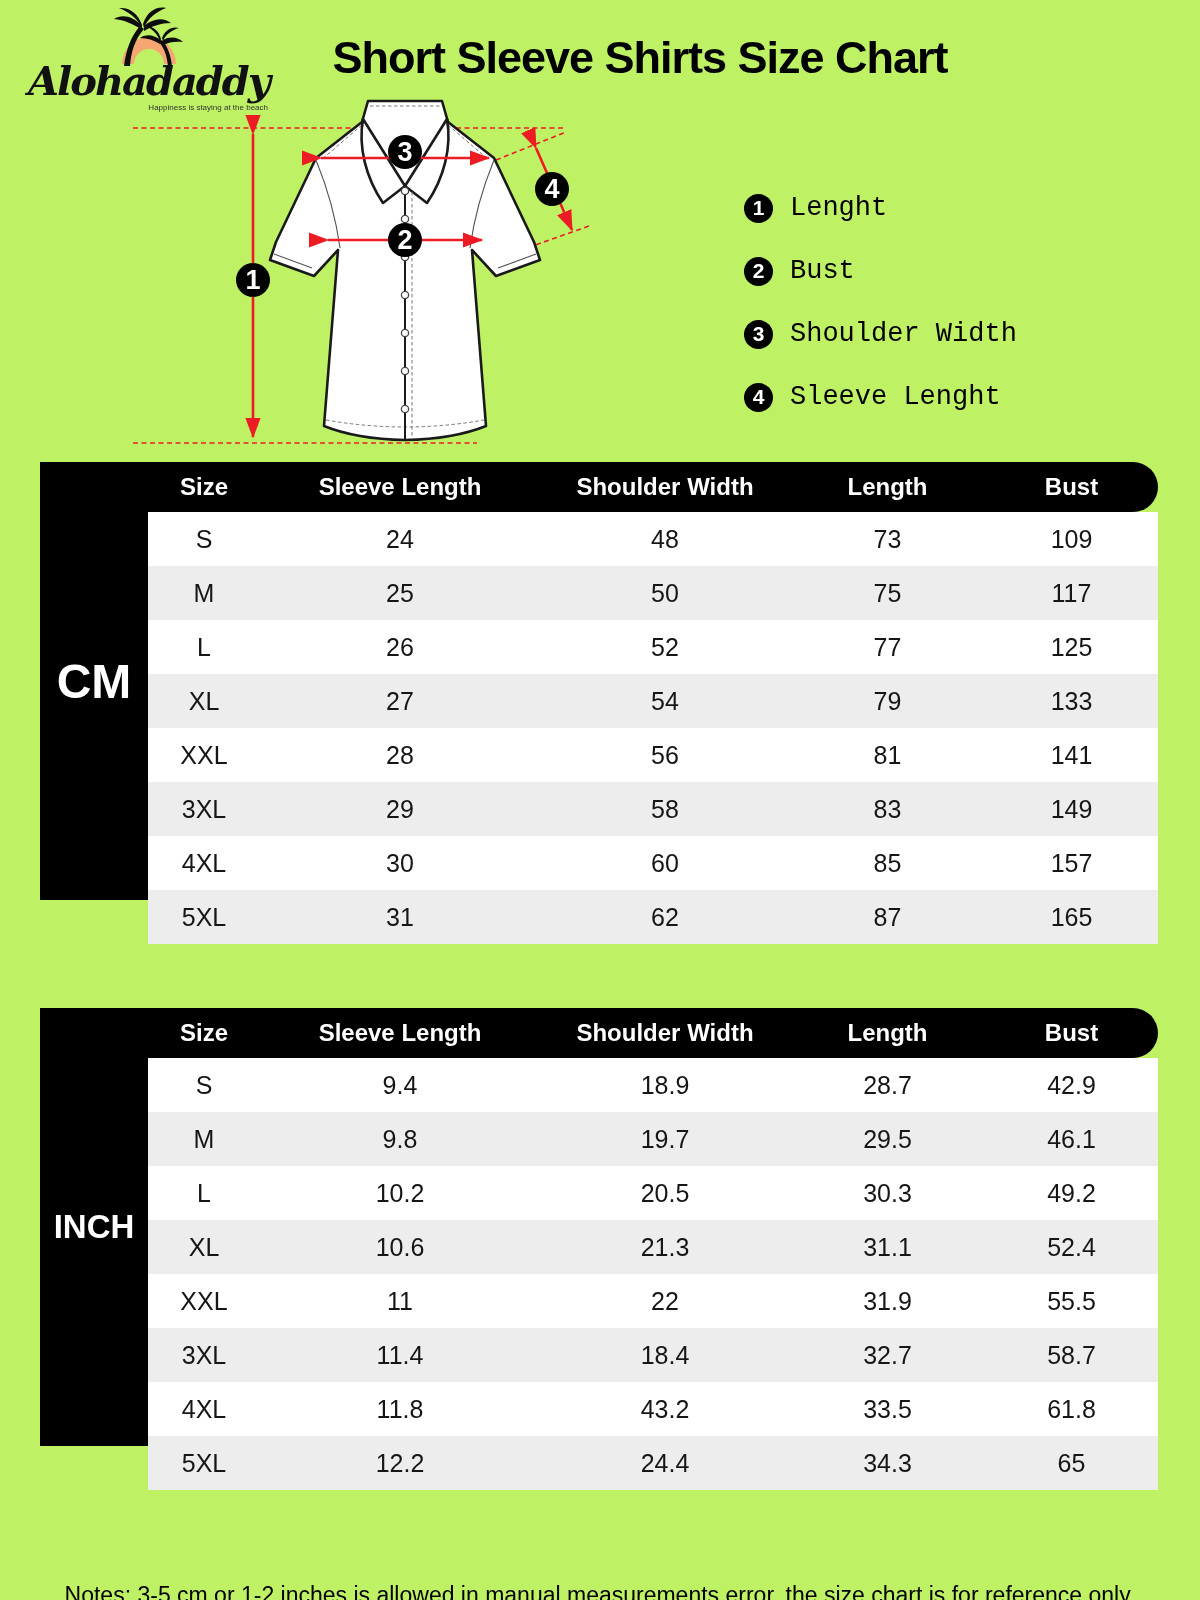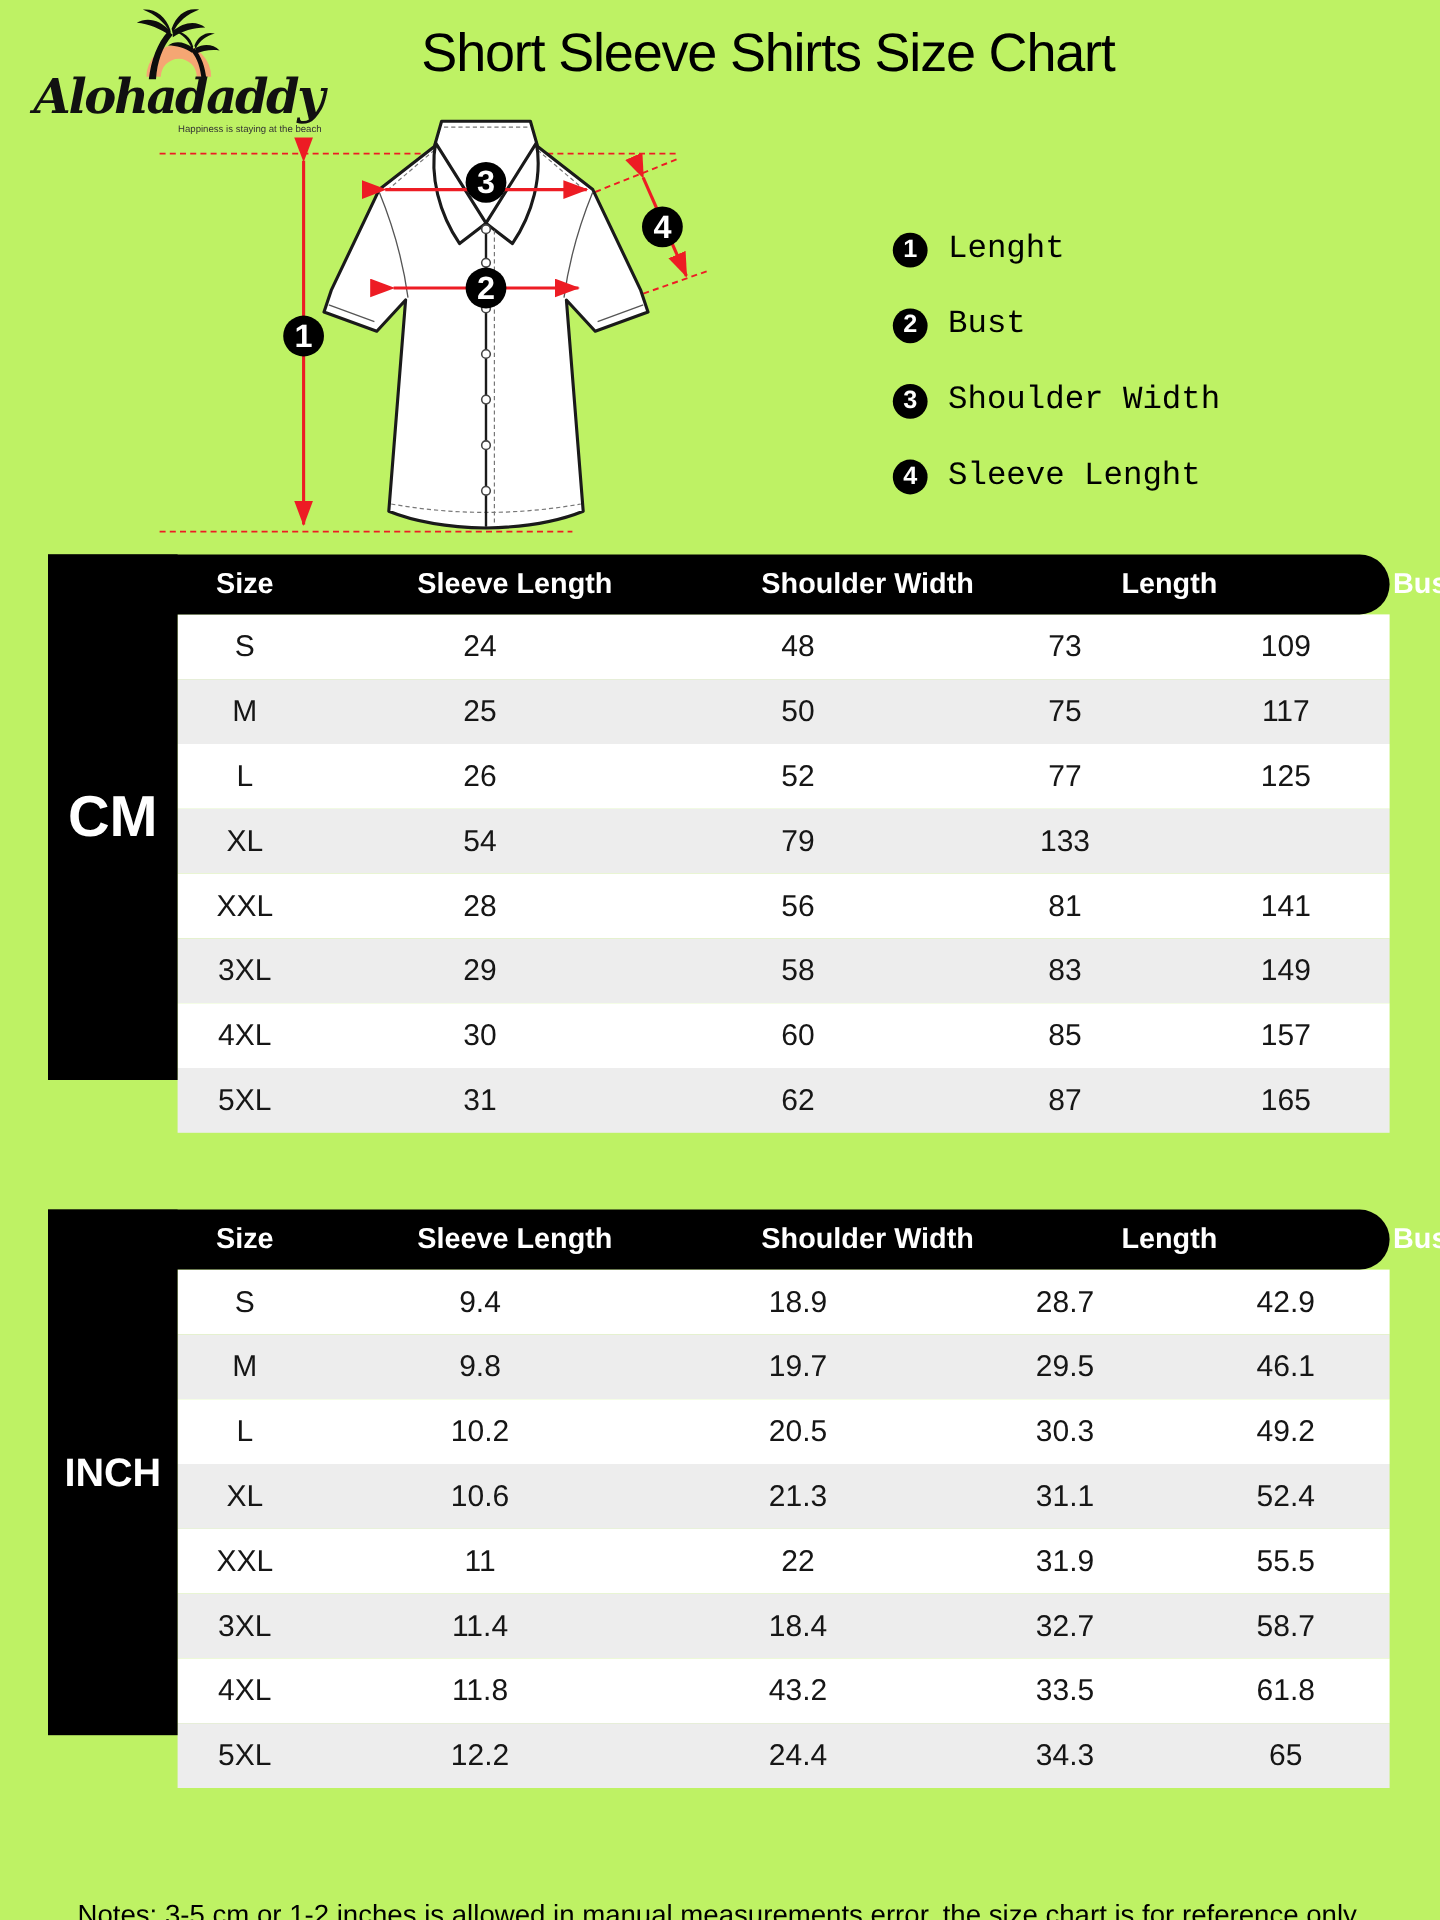--- a/index.html
+++ b/index.html
@@ -12,22 +12,22 @@
   .logo { position:absolute; left:28px; top:6px; width:240px; text-align:center; }
   .logo-art { display:block; margin:0 auto; }
   .logo-name {
     font-family:"DejaVu Serif", serif; font-style:italic; font-weight:700;
     font-size:40px; line-height:1.05; letter-spacing:-2px; margin-top:-8px; color:#111;
   }
   .logo-tagline { font-size:8px; color:#333; margin-top:1px; padding-left:70px; text-align:right; }
 
   
   .title {
-    position:absolute; left:280px; top:18px; width:720px; text-align:center;
-    font-size:45px; font-weight:400; letter-spacing:-1px;
+    position:absolute; left:280px; top:32px; width:720px; text-align:center;
+    font-size:45px; font-weight:700; letter-spacing:-1px;
   }
 
   
   .diagram { position:absolute; left:100px; top:92px; }
   .rdash { stroke:#ED1C24; stroke-width:1.6; stroke-dasharray:5 3.5; fill:none; }
   .rarrow { stroke:#ED1C24; stroke-width:2.6; fill:none; }
   .shirt-line { fill:#ffffff; stroke:#1a1a1a; stroke-width:2.6; stroke-linejoin:round; }
   .shirt-thin { fill:none; stroke:#555; stroke-width:1.1; }
   .shirt-stitch { fill:none; stroke:#777; stroke-width:1; stroke-dasharray:3.5 2.5; }
   .marker-circle { fill:#000; }
@@ -51,21 +51,21 @@
   .unit-col {
     position:absolute; left:0; top:0; width:108px; height:438px; background:#000;
     display:flex; align-items:center; justify-content:center; color:#fff; font-weight:700;
     z-index:1;
   }
   .unit-cm .unit-col { font-size:48px; letter-spacing:0; }
   .unit-inch .unit-col { font-size:33px; }
   .thead {
     position:relative; width:1118px; height:50px; background:#000;
     border-radius:0 25px 25px 0; box-sizing:border-box; padding-left:108px;
-    display:grid; grid-template-columns:112px 280px 250px 195px 173px; align-items:center;gap:29px;
+    display:grid; grid-template-columns:112px 280px 250px 195px 173px; align-items:center;
   }
   .th { text-align:center; color:#fff; font-weight:700; font-size:24px; }
   .tbody { margin-left:108px; }
   .trow {
     display:grid; grid-template-columns:112px 280px 250px 195px 173px;
     height:54px; align-items:center; background:#fff;
   }
   .trow.alt { background:#ededed; }
   .td { text-align:center; font-size:25px; color:#161616; }
 
@@ -216,20 +216,21 @@
       </div>
       <div class="trow">
         <div class="td">L</div>
         <div class="td">26</div>
         <div class="td">52</div>
         <div class="td">77</div>
         <div class="td">125</div>
       </div>
       <div class="trow alt">
         <div class="td">XL</div>
+        <div class="td">27</div>
         <div class="td">54</div>
         <div class="td">79</div>
         <div class="td">133</div>
       </div>
       <div class="trow">
         <div class="td">XXL</div>
         <div class="td">28</div>
         <div class="td">56</div>
         <div class="td">81</div>
         <div class="td">141</div>

